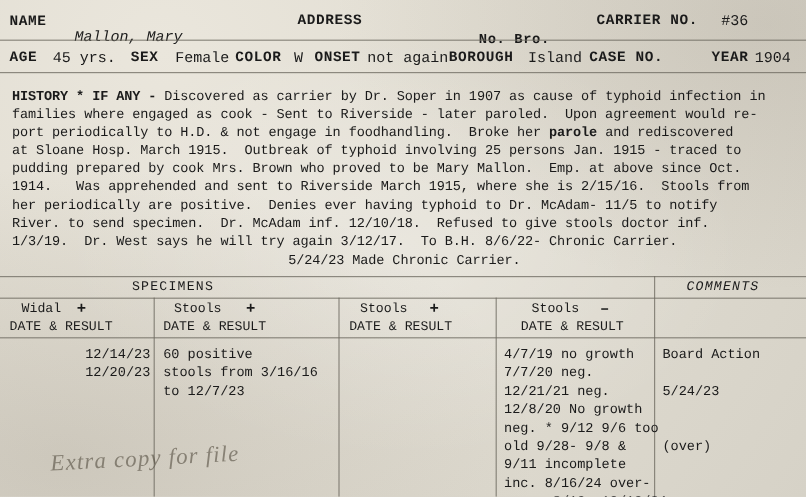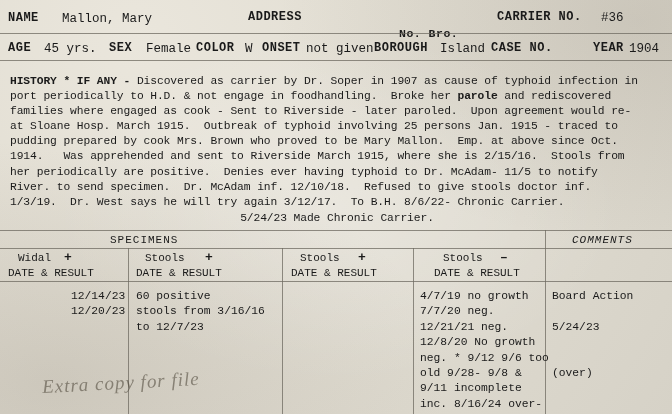--- a/index.html
+++ b/index.html
@@ -55,57 +55,57 @@
     transform:rotate(-3deg);
   }
   .plus{font-weight:bold;}
 </style>
 </head>
 <body>
 
 <div id="card">
 
   <div class="fld lbl" style="left:8px;top:11px;font-size:12px;">NAME</div>
-  <div class="fld typed" style="left:62px;top:12px;font-size:12.5px;">Mallon, Mary</div>
+  <div class="fld typed" style="left:62px;top:24px;font-size:12.5px;font-style:italic;">Mallon, Mary</div>
 
   <div class="fld lbl" style="left:248px;top:10px;font-size:12px;">ADDRESS</div>
 
   <div class="fld lbl" style="left:497px;top:10px;font-size:12px;">CARRIER NO.</div>
   <div class="fld typed" style="left:601px;top:11px;font-size:12.5px;text-align:right;">#36</div>
 
   <div class="fld lbl" style="left:399px;top:27px;font-size:11.5px;">No. Bro.</div>
 
   <div class="ln hline" style="top:33px;left:0;right:0;"></div>
 
   <div class="fld lbl" style="left:8px;top:41px;font-size:12px;">AGE</div>
   <div class="fld typed" style="left:44px;top:42px;font-size:12.5px;">45 yrs.</div>
 
   <div class="fld lbl" style="left:109px;top:41px;font-size:12px;">SEX</div>
   <div class="fld typed" style="left:146px;top:42px;font-size:12.5px;">Female</div>
 
   <div class="fld lbl" style="left:196px;top:41px;font-size:12px;">COLOR</div>
   <div class="fld typed" style="left:245px;top:42px;font-size:12.5px;">W</div>
 
   <div class="fld lbl" style="left:262px;top:41px;font-size:12px;">ONSET</div>
-  <div class="fld typed" style="left:306px;top:42px;font-size:12.5px;">not given</div>
+  <div class="fld typed" style="left:306px;top:42px;font-size:12.5px;">not again</div>
 
   <div class="fld lbl" style="left:374px;top:41px;font-size:12px;">BOROUGH</div>
   <div class="fld typed" style="left:440px;top:42px;font-size:12.5px;">Island</div>
 
   <div class="fld lbl" style="left:491px;top:41px;font-size:12px;">CASE NO.</div>
 
   <div class="fld lbl" style="left:593px;top:41px;font-size:12px;">YEAR</div>
   <div class="fld typed" style="left:629px;top:42px;font-size:12.5px;">1904</div>
 
   <div class="ln hline" style="top:60px;left:0;right:0;"></div>
 
   <div id="history">
     <div class="l"><b>HISTORY * IF ANY -</b> Discovered as carrier by Dr. Soper in 1907 as cause of typhoid infection in</div>
+    <div class="l">families where engaged as cook - Sent to Riverside - later paroled.  Upon agreement would re-</div>
     <div class="l">port periodically to H.D. &amp; not engage in foodhandling.  Broke her <b>parole</b> and rediscovered</div>
-    <div class="l">families where engaged as cook - Sent to Riverside - later paroled.  Upon agreement would re-</div>
     <div class="l">at Sloane Hosp. March 1915.  Outbreak of typhoid involving 25 persons Jan. 1915 - traced to</div>
     <div class="l">pudding prepared by cook Mrs. Brown who proved to be Mary Mallon.  Emp. at above since Oct.</div>
     <div class="l">1914.   Was apprehended and sent to Riverside March 1915, where she is 2/15/16.  Stools from</div>
     <div class="l">her periodically are positive.  Denies ever having typhoid to Dr. McAdam- 11/5 to notify</div>
     <div class="l">River. to send specimen.  Dr. McAdam inf. 12/10/18.  Refused to give stools doctor inf.</div>
     <div class="l">1/3/19.  Dr. West says he will try again 3/12/17.  To B.H. 8/6/22- Chronic Carrier.</div>
     <div class="l sig">5/24/23 Made Chronic Carrier.</div>
   </div>
 
   <div class="ln hline" style="top:230px;"></div>

